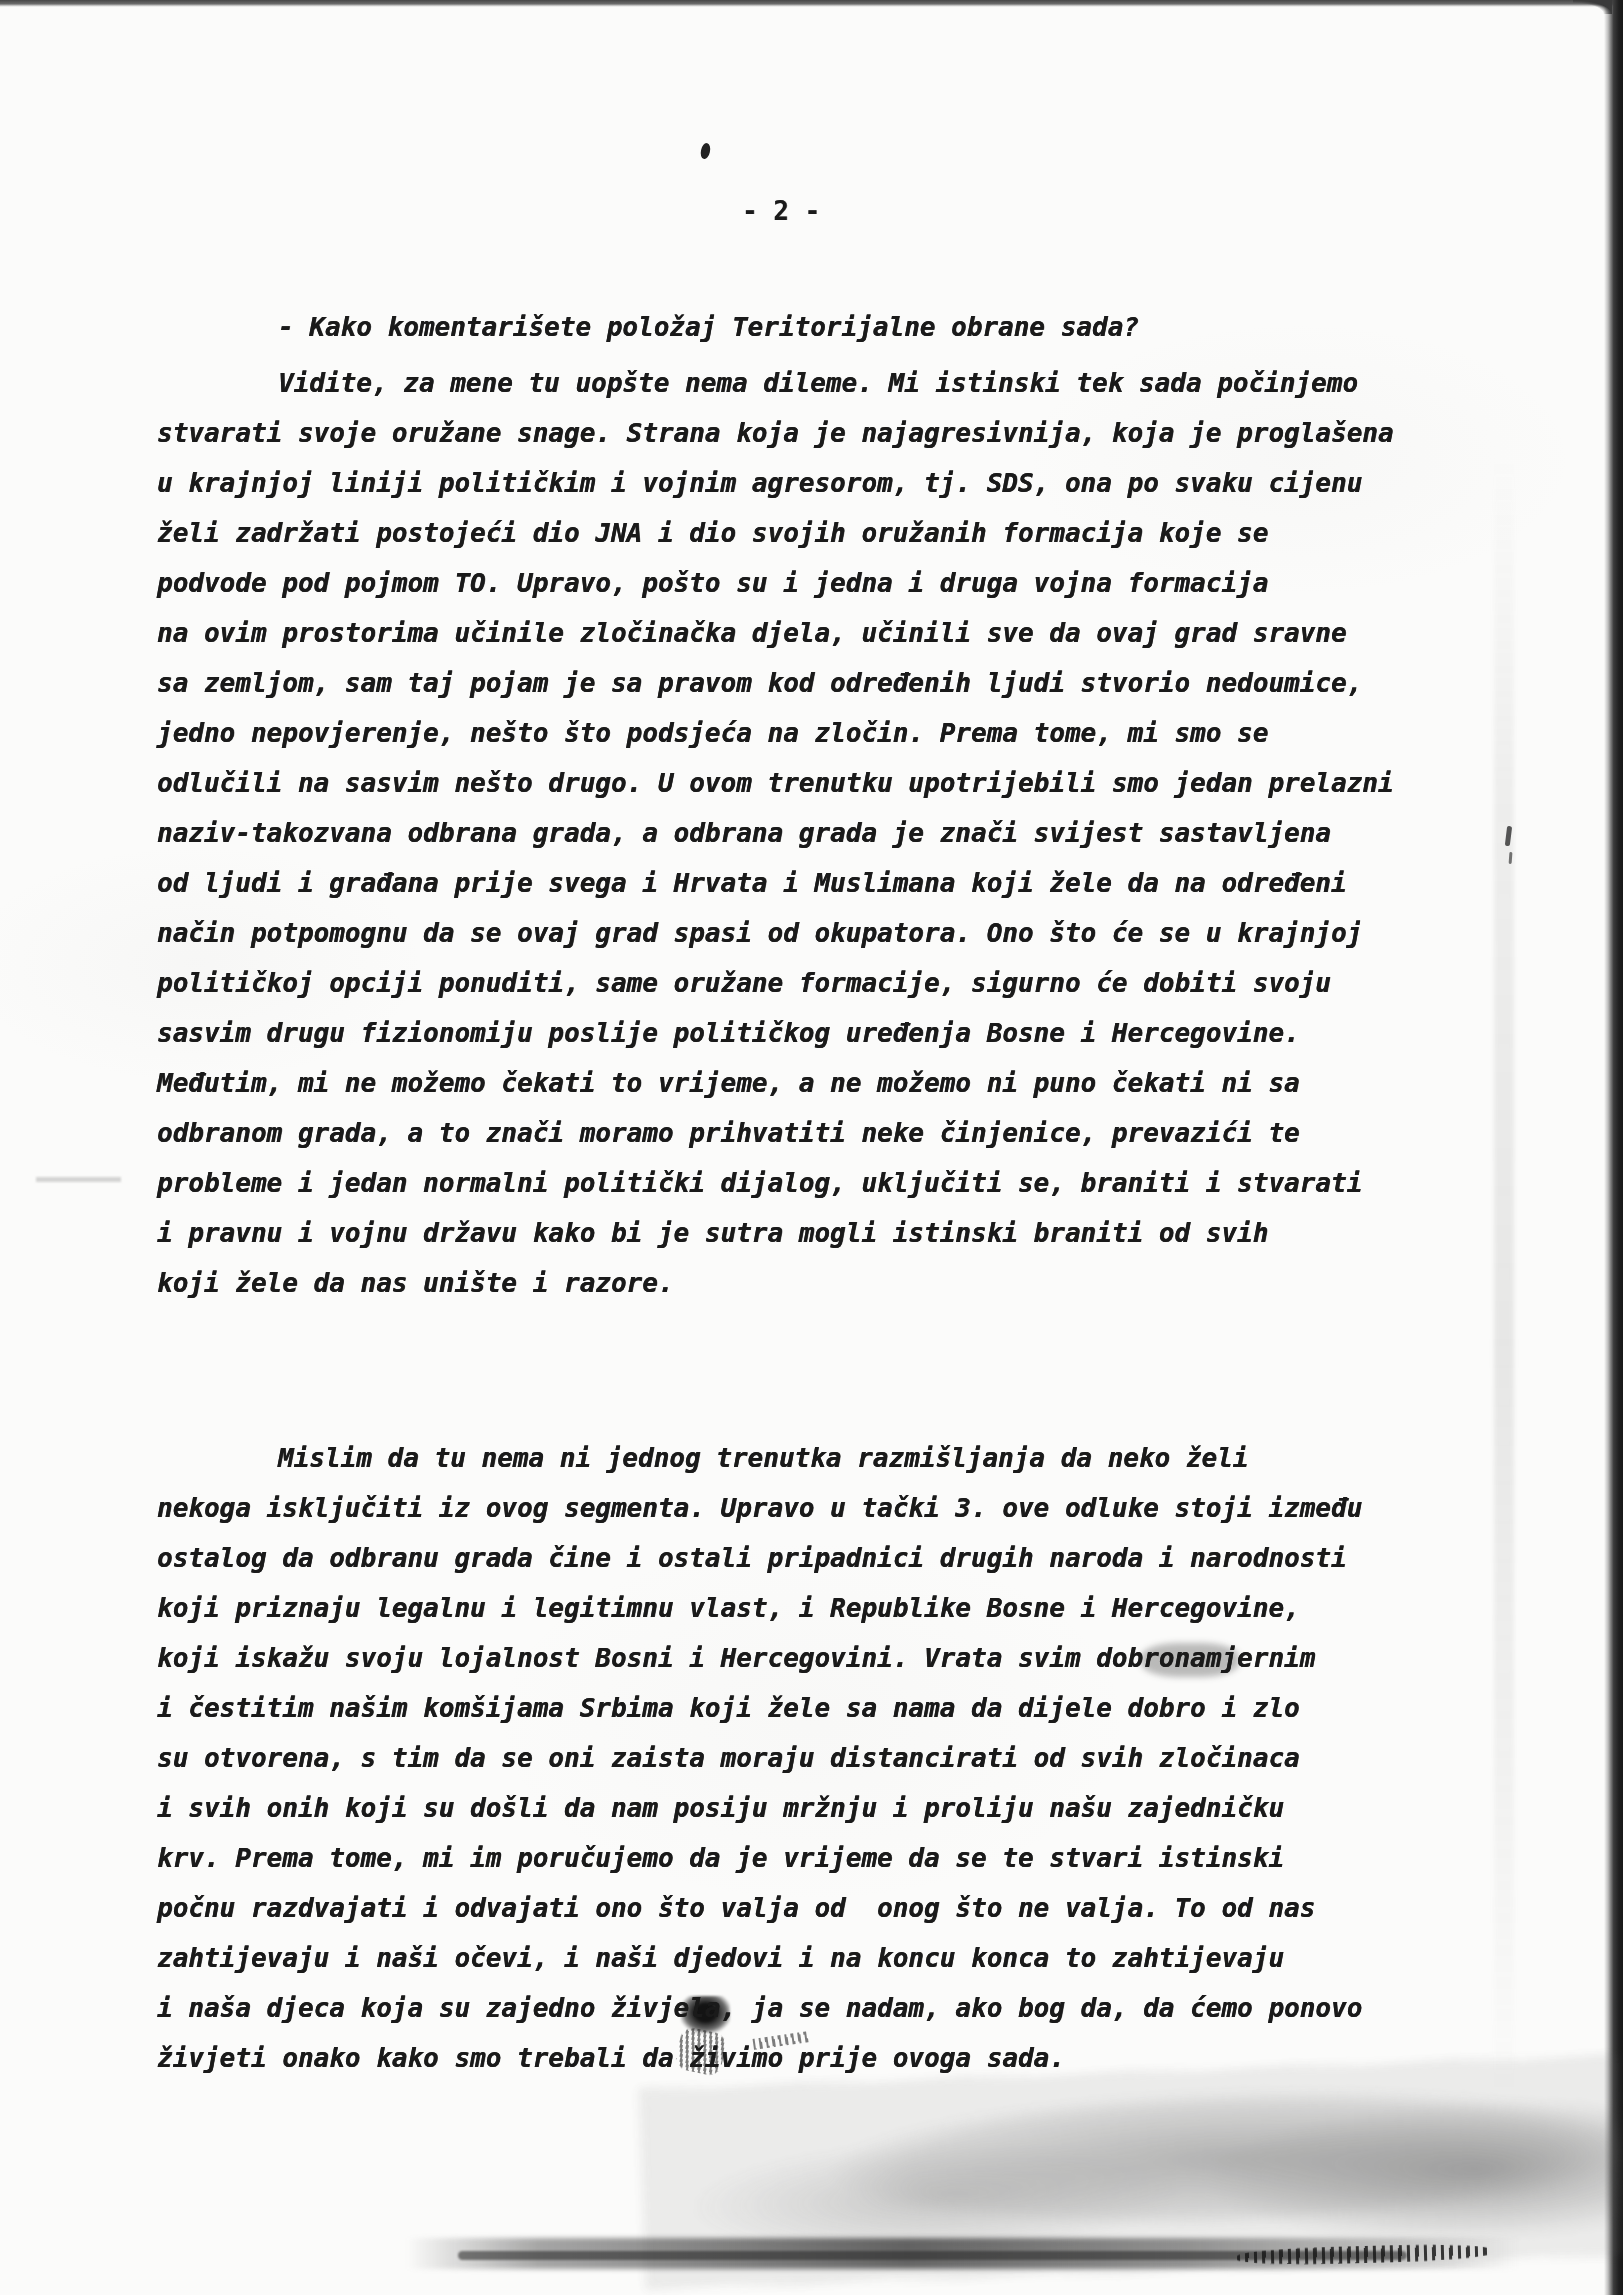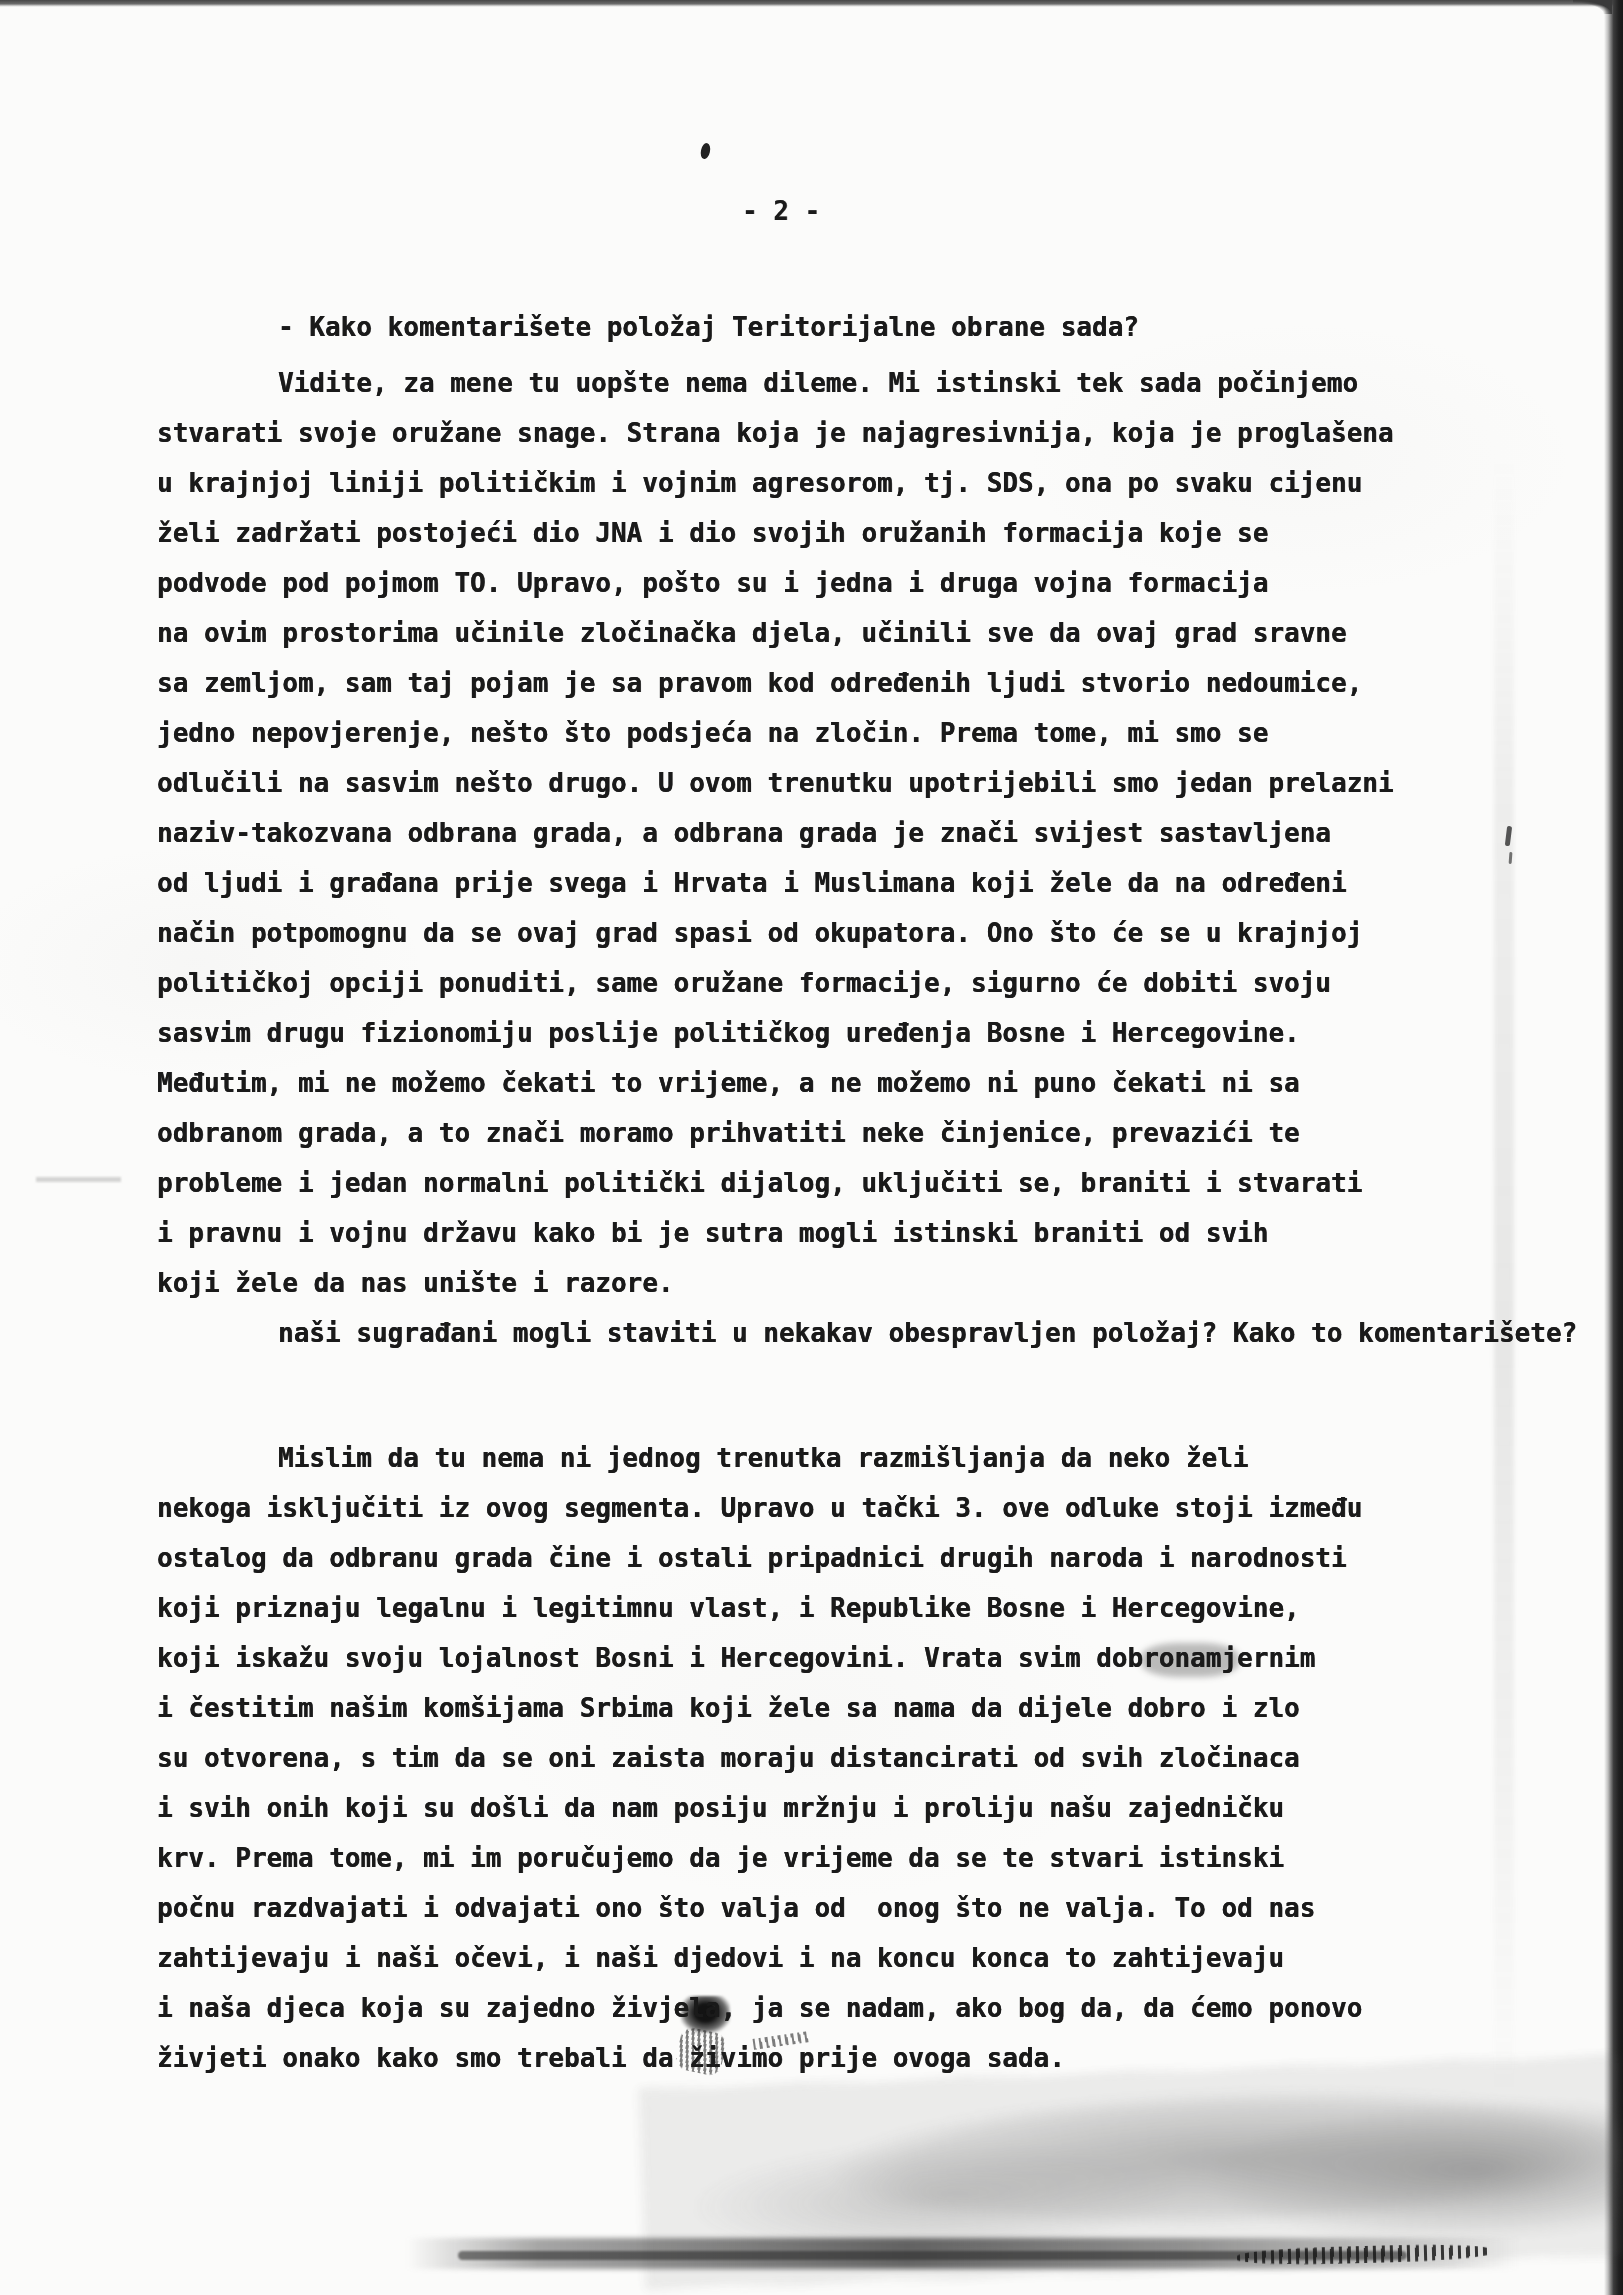--- a/index.html
+++ b/index.html
@@ -17,20 +17,21 @@
       radial-gradient(ellipse 327px 170px at 12% 42%, rgba(190,190,188,.07), transparent 70%),
       radial-gradient(ellipse 393px 196px at 80% 20%, rgba(190,190,188,.06), transparent 70%),
       radial-gradient(ellipse 458px 262px at 50% 75%, rgba(190,190,188,.05), transparent 70%);
   }
   
   .para {
     position:absolute; left:157px; width:1388px;
     font-weight:700; font-size:26px; line-height:50px;
     color:#1a1a1a; white-space:pre;
     text-shadow:0.4px 0.3px 0 rgba(26,26,26,.55), 0 0 0.4px rgba(26,26,26,.8);
+    font-style:italic;
   }
   .para .line:first-child { padding-left:121px; }
   .page-number {
     position:absolute; left:742px; top:196px;
     font-weight:700; font-size:26px; line-height:30px;
     color:#1a1a1a; white-space:pre;
     text-shadow:0.4px 0.3px 0 rgba(26,26,26,.55);
   }
   
   .artifact { position:absolute; pointer-events:none; }
@@ -120,16 +121,16 @@
 
   <div class="artifact smudge-cloud"></div>
   <div class="artifact smudge-streak"></div>
   <div class="artifact smudge-core"></div>
   <div class="artifact scribbles"></div>
 
   <div class="page-number">- 2 -</div>
 
   <div class="para" style="top:302px"><div class="line">- Kako komentarišete položaj Teritorijalne obrane sada?</div></div>
   <div class="para" style="top:358px"><div class="line">Vidite, za mene tu uopšte nema dileme. Mi istinski tek sada počinjemo</div><div class="line">stvarati svoje oružane snage. Strana koja je najagresivnija, koja je proglašena</div><div class="line">u krajnjoj liniji političkim i vojnim agresorom, tj. SDS, ona po svaku cijenu</div><div class="line">želi zadržati postojeći dio JNA i dio svojih oružanih formacija koje se</div><div class="line">podvode pod pojmom TO. Upravo, pošto su i jedna i druga vojna formacija</div><div class="line">na ovim prostorima učinile zločinačka djela, učinili sve da ovaj grad sravne</div><div class="line">sa zemljom, sam taj pojam je sa pravom kod određenih ljudi stvorio nedoumice,</div><div class="line">jedno nepovjerenje, nešto što podsjeća na zločin. Prema tome, mi smo se</div><div class="line">odlučili na sasvim nešto drugo. U ovom trenutku upotrijebili smo jedan prelazni</div><div class="line">naziv-takozvana odbrana grada, a odbrana grada je znači svijest sastavljena</div><div class="line">od ljudi i građana prije svega i Hrvata i Muslimana koji žele da na određeni</div><div class="line">način potpomognu da se ovaj grad spasi od okupatora. Ono što će se u krajnjoj</div><div class="line">političkoj opciji ponuditi, same oružane formacije, sigurno će dobiti svoju</div><div class="line">sasvim drugu fizionomiju poslije političkog uređenja Bosne i Hercegovine.</div><div class="line">Međutim, mi ne možemo čekati to vrijeme, a ne možemo ni puno čekati ni sa</div><div class="line">odbranom grada, a to znači moramo prihvatiti neke činjenice, prevazići te</div><div class="line">probleme i jedan normalni politički dijalog, uključiti se, braniti i stvarati</div><div class="line">i pravnu i vojnu državu kako bi je sutra mogli istinski braniti od svih</div><div class="line">koji žele da nas unište i razore.</div></div>
-  <div class="para" style="top:1308px"><div class="line">naši sugrađani mogli staviti u nekakav obespravljen položaj? Kako to komentarišete?</div></div>
+  <div class="para" style="top:1308px"></div>
   <div class="para" style="top:1433px"><div class="line">Mislim da tu nema ni jednog trenutka razmišljanja da neko želi</div><div class="line">nekoga isključiti iz ovog segmenta. Upravo u tački 3. ove odluke stoji između</div><div class="line">ostalog da odbranu grada čine i ostali pripadnici drugih naroda i narodnosti</div><div class="line">koji priznaju legalnu i legitimnu vlast, i Republike Bosne i Hercegovine,</div><div class="line">koji iskažu svoju lojalnost Bosni i Hercegovini. Vrata svim dobronamjernim</div><div class="line">i čestitim našim komšijama Srbima koji žele sa nama da dijele dobro i zlo</div><div class="line">su otvorena, s tim da se oni zaista moraju distancirati od svih zločinaca</div><div class="line">i svih onih koji su došli da nam posiju mržnju i proliju našu zajedničku</div><div class="line">krv. Prema tome, mi im poručujemo da je vrijeme da se te stvari istinski</div><div class="line">počnu razdvajati i odvajati ono što valja od  onog što ne valja. To od nas</div><div class="line">zahtijevaju i naši očevi, i naši djedovi i na koncu konca to zahtijevaju</div><div class="line">i naša djeca koja su zajedno živjela, ja se nadam, ako bog da, da ćemo ponovo</div><div class="line">živjeti onako kako smo trebali da živimo prije ovoga sada.</div></div>
 </div>
 
 
 </body></html>

